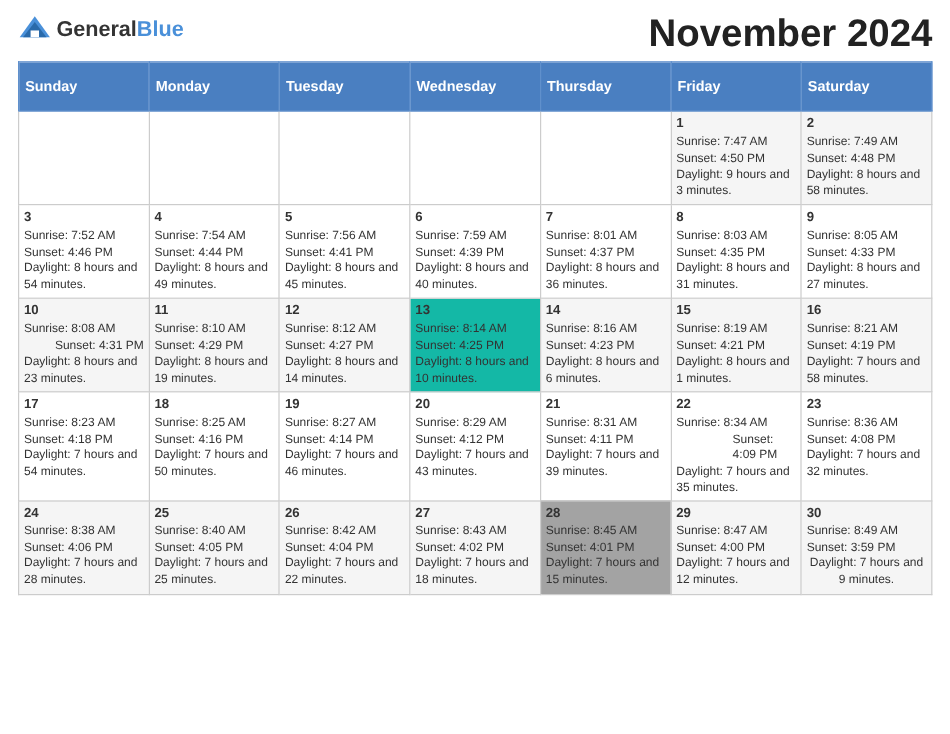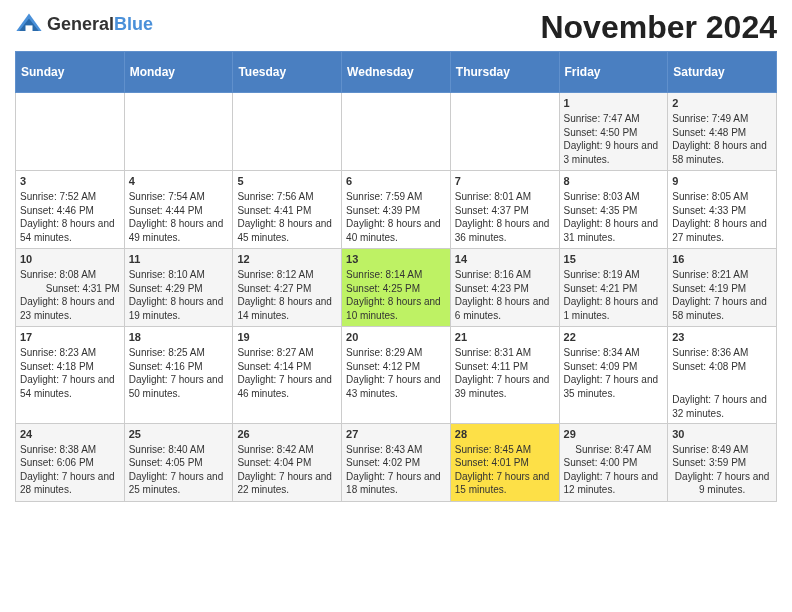--- a/index.html
+++ b/index.html
@@ -196,21 +196,21 @@
             <span style="display: block;">Sunrise: 8:10 AM</span>
             <span style="display: block;">Sunset: 4:29 PM</span>
             <span style="display: block;">Daylight: 8 hours and 19 minutes.</span>
           </td>
           <td style="background: rgb(245, 245, 245);">
             <span class="day-number">12</span>
             <span style="display: block;">Sunrise: 8:12 AM</span>
             <span style="display: block;">Sunset: 4:27 PM</span>
             <span style="display: block;">Daylight: 8 hours and 14 minutes.</span>
           </td>
-          <td style="background: #bef264;">
+          <td style="background: #14b8a6;">
             <span class="day-number">13</span>
             <span style="display: block;">Sunrise: 8:14 AM</span>
             <span style="display: block;">Sunset: 4:25 PM</span>
             <span style="display: block;">Daylight: 8 hours and 10 minutes.</span>
           </td>
           <td style="background: rgb(245, 245, 245);">
             <span class="day-number">14</span>
             <span style="display: block;">Sunrise: 8:16 AM</span>
             <span style="display: block;">Sunset: 4:23 PM</span>
             <span style="display: block;">Daylight: 8 hours and 6 minutes.</span>
@@ -255,64 +255,64 @@
           </td>
           <td style="background: rgb(255, 255, 255);">
             <span class="day-number">21</span>
             <span style="display: block;">Sunrise: 8:31 AM</span>
             <span style="display: block;">Sunset: 4:11 PM</span>
             <span style="display: block;">Daylight: 7 hours and 39 minutes.</span>
           </td>
           <td style="background: rgb(255, 255, 255);">
             <span class="day-number">22</span>
             <span style="display: block;">Sunrise: 8:34 AM</span>
-            <span style="display: block;">Sunset: 4:09 PM</span>
+            <span style="display: block; margin-left: 47px;">Sunset: 4:09 PM</span>
             <span style="display: block;">Daylight: 7 hours and 35 minutes.</span>
           </td>
           <td style="background: rgb(255, 255, 255);">
             <span class="day-number">23</span>
             <span style="display: block;">Sunrise: 8:36 AM</span>
             <span style="display: block;">Sunset: 4:08 PM</span>
-            <span style="display: block; margin-top: 20px;">Daylight: 7 hours and 32 minutes.</span>
+            <span style="display: block;">Daylight: 7 hours and 32 minutes.</span>
           </td>
         </tr>
         <tr>
           <td style="background: rgb(245, 245, 245);">
             <span class="day-number">24</span>
             <span style="display: block;">Sunrise: 8:38 AM</span>
-            <span style="display: block;">Sunset: 6:06 PM</span>
+            <span style="display: block;">Sunset: 4:06 PM</span>
             <span style="display: block;">Daylight: 7 hours and 28 minutes.</span>
           </td>
           <td style="background: rgb(245, 245, 245);">
             <span class="day-number">25</span>
             <span style="display: block;">Sunrise: 8:40 AM</span>
             <span style="display: block;">Sunset: 4:05 PM</span>
             <span style="display: block;">Daylight: 7 hours and 25 minutes.</span>
           </td>
           <td style="background: rgb(245, 245, 245);">
             <span class="day-number">26</span>
             <span style="display: block;">Sunrise: 8:42 AM</span>
             <span style="display: block;">Sunset: 4:04 PM</span>
             <span style="display: block;">Daylight: 7 hours and 22 minutes.</span>
           </td>
           <td style="background: rgb(245, 245, 245);">
             <span class="day-number">27</span>
             <span style="display: block;">Sunrise: 8:43 AM</span>
             <span style="display: block;">Sunset: 4:02 PM</span>
             <span style="display: block;">Daylight: 7 hours and 18 minutes.</span>
           </td>
-          <td style="background: #fde047;">
+          <td style="background: #a3a3a3;">
             <span class="day-number">28</span>
             <span style="display: block;">Sunrise: 8:45 AM</span>
             <span style="display: block;">Sunset: 4:01 PM</span>
             <span style="display: block;">Daylight: 7 hours and 15 minutes.</span>
           </td>
           <td style="background: rgb(245, 245, 245);">
             <span class="day-number">29</span>
-            <span style="display: block; text-align: center;">Sunrise: 8:47 AM</span>
+            <span style="display: block;">Sunrise: 8:47 AM</span>
             <span style="display: block;">Sunset: 4:00 PM</span>
             <span style="display: block;">Daylight: 7 hours and 12 minutes.</span>
           </td>
           <td style="background: rgb(245, 245, 245);">
             <span class="day-number">30</span>
             <span style="display: block;">Sunrise: 8:49 AM</span>
             <span style="display: block;">Sunset: 3:59 PM</span>
             <span style="display: block; text-align: center;">Daylight: 7 hours and 9 minutes.</span>
           </td>
         </tr>

